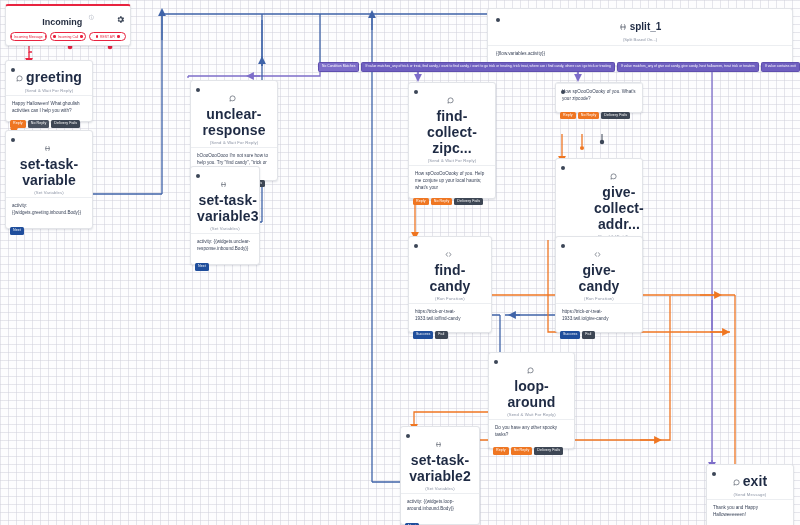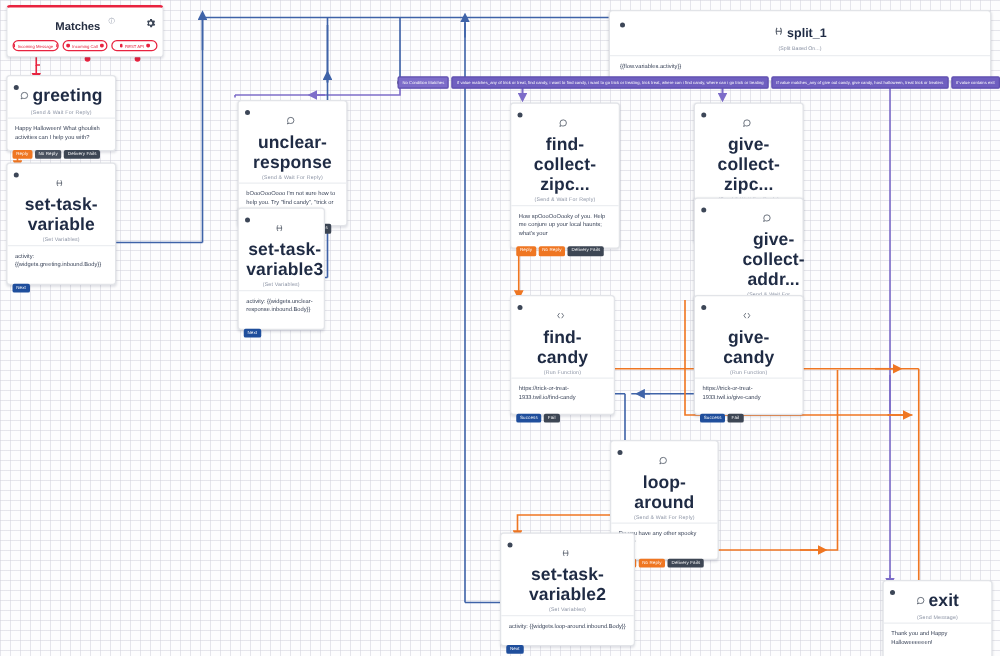--- a/index.html
+++ b/index.html
@@ -211,21 +211,21 @@
 
       <path d="M716,510 L716,516" stroke="#3c4657" stroke-width="1"></path>
       <path d="M742,510 L742,516" stroke="#3c4657" stroke-width="1"></path>
     </g>
     <circle cx="716" cy="518" r="2.4" fill="#3c4657"></circle>
     <circle cx="742" cy="518" r="2.4" fill="#3c4657"></circle>
   </svg>
 
   <div id="trigger">
     <div class="thead">
-      <span class="ttitle">Matches</span>
+      <span class="ttitle">Incoming</span>
       <span style="font-size:5px;color:#8b93a4;vertical-align:super;margin-left:2px;">ⓘ</span>
       <span class="gear">
         <svg width="9" height="9" viewBox="0 0 24 24" fill="#3c4657">
           <path d="M19.4 13a7.6 7.6 0 0 0 0-2l2.1-1.6-2-3.5-2.5 1a7.7 7.7 0 0 0-1.7-1l-.4-2.6h-4l-.4 2.6c-.6.3-1.2.6-1.7 1l-2.5-1-2 3.5L6.6 11a7.6 7.6 0 0 0 0 2l-2.1 1.6 2 3.5 2.5-1c.5.4 1.1.8 1.7 1l.4 2.6h4l.4-2.6c.6-.3 1.2-.6 1.7-1l2.5 1 2-3.5L19.4 13zM12 15.5A3.5 3.5 0 1 1 15.5 12 3.5 3.5 0 0 1 12 15.5z"></path>
         </svg>
       </span>
     </div>
     <div class="trigpills">
       <div class="trigpill">
         <span class="tp-dot"></span>
@@ -346,28 +346,20 @@
     <div class="nbody">How spOooOoOooky of you. Help me conjure up your local haunts; what's your</div>
     <div class="pills">
       <div class="pill p-orange">Reply</div>
       <div class="pill p-orange">No Reply</div>
       <div class="pill p-dark">Delivery Fails</div>
     </div>
   </div>
 
   <div class="node" style="left:555px;top:82px;width:88px;">
     <div class="dot-in"></div>
-    <div class="nhead">
-      <span class="nicon">
-        <svg width="7" height="7" viewBox="0 0 24 24" fill="none" stroke="#4a5260" stroke-width="2.2">
-          <path d="M21 11.5a8.4 8.4 0 0 1-9 8.4 9.4 9.4 0 0 1-4-.9L3 21l1.9-4.4A8.3 8.3 0 0 1 3.6 11.5a8.4 8.4 0 0 1 9-8.4 8.4 8.4 0 0 1 8.4 8.4z"></path>
-        </svg>
-      </span><span class="ntitle">give-collect-zipc...</span>
-      <div class="nsub">(Send &amp; Wait For Reply)</div>
-    </div>
     <div class="nbody" style="padding-bottom:10px;">How spOooOoOooky of you. What's your zipcode?</div>
     <div class="pills">
       <div class="pill p-orange">Reply</div>
       <div class="pill p-orange">No Reply</div>
       <div class="pill p-dark">Delivery Fails</div>
     </div>
   </div>
 
   <div class="node" style="left:555px;top:158px;width:88px;padding-left:32px;">
     <div class="dot-in"></div>
@@ -432,21 +424,21 @@
       <div class="nsub">(Send &amp; Wait For Reply)</div>
     </div>
     <div class="nbody" style="padding-bottom:10px;">Do you have any other spooky tasks?</div>
     <div class="pills">
       <div class="pill p-orange">Reply</div>
       <div class="pill p-orange">No Reply</div>
       <div class="pill p-dark">Delivery Fails</div>
     </div>
   </div>
 
-  <div class="node" style="left:400px;top:426px;width:108px;">
+  <div class="node" style="left:400px;top:426px;width:80px;">
     <div class="dot-in"></div>
     <div class="nhead">
       <span class="nicon">
         <svg width="7" height="7" viewBox="0 0 24 24" fill="none" stroke="#4a5260" stroke-width="2.2">
           <path d="M8 4c-3 4-3 12 0 16M16 4c3 4 3 12 0 16M5 12h14"></path>
         </svg>
       </span><span class="ntitle">set-task-variable2</span>
       <div class="nsub">(Set Variables)</div>
     </div>
     <div class="nbody" style="padding-bottom:12px;">activity: {{widgets.loop-around.inbound.Body}}</div>

